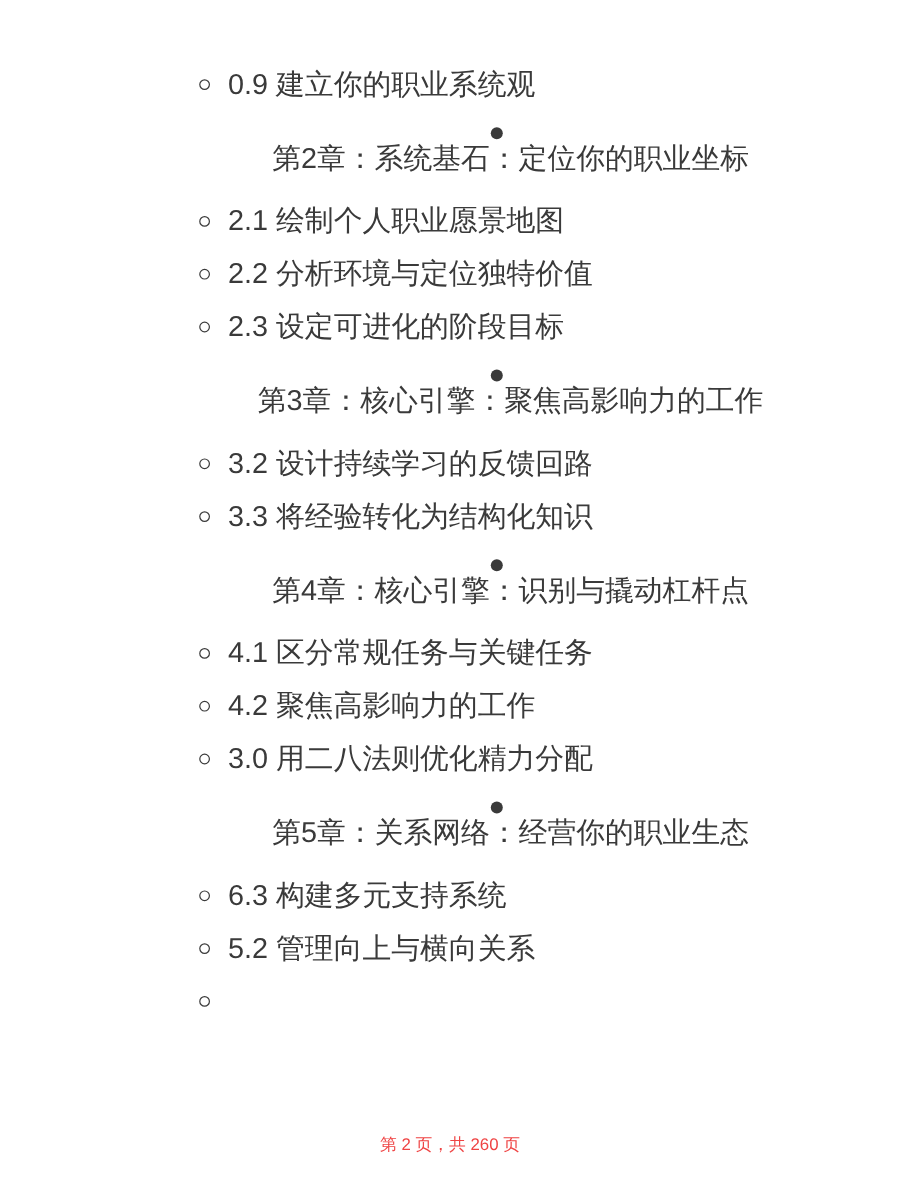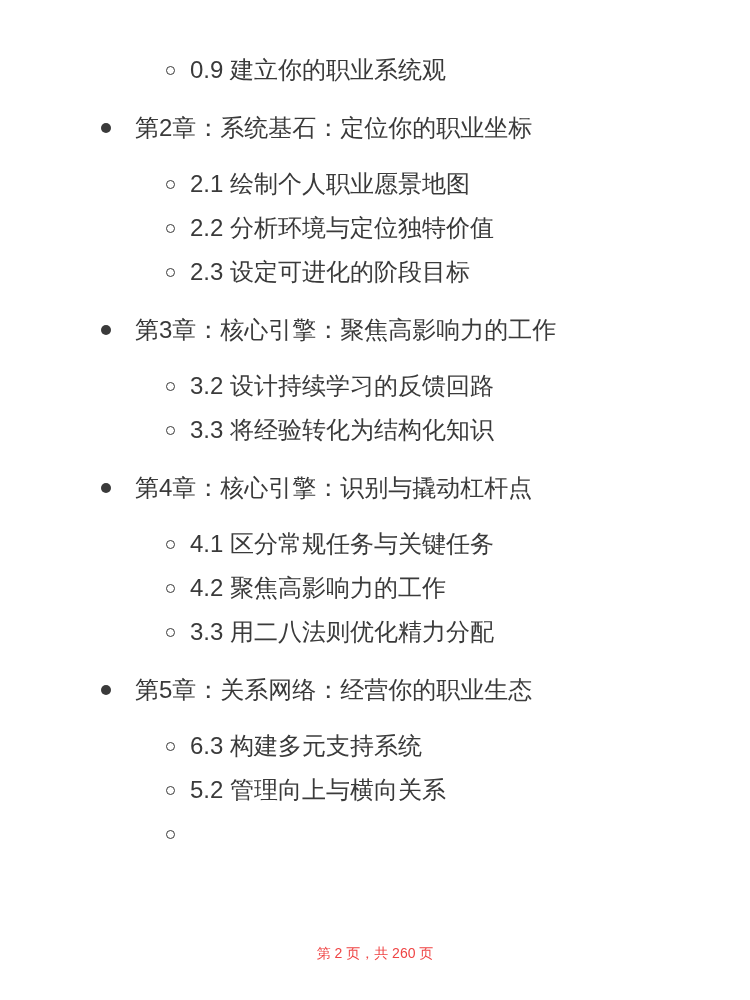--- a/index.html
+++ b/index.html
@@ -19,20 +19,21 @@
     font-size: 24px;
     color: #3a3a3a;
   }
   .row {
     display: flex;
     align-items: center;
     height: 44px;
   }
   .row.chapter {
     margin: 14px 0 12px 0;
+    flex-direction: column;
   }
   .lvl1 { padding-left: 101px; }
   .lvl2 { padding-left: 166px; }
   .marker { flex: 0 0 auto; }
   .lvl1 .marker {
     width: 10px;
     height: 10px;
     border-radius: 50%;
     background: #3a3a3a;
     margin-right: 24px;
@@ -107,21 +108,21 @@
     <div class="row lvl2">
       <span class="marker"></span>
       <span class="label">4.1 区分常规任务与关键任务</span>
     </div>
     <div class="row lvl2">
       <span class="marker"></span>
       <span class="label">4.2 聚焦高影响力的工作</span>
     </div>
     <div class="row lvl2">
       <span class="marker"></span>
-      <span class="label">3.3 用二八法则优化精力分配</span>
+      <span class="label">3.0 用二八法则优化精力分配</span>
     </div>
 
     <div class="row lvl1 chapter">
       <span class="marker"></span>
       <span class="label">第5章：关系网络：经营你的职业生态</span>
     </div>
     <div class="row lvl2">
       <span class="marker"></span>
       <span class="label">6.3 构建多元支持系统</span>
     </div>

